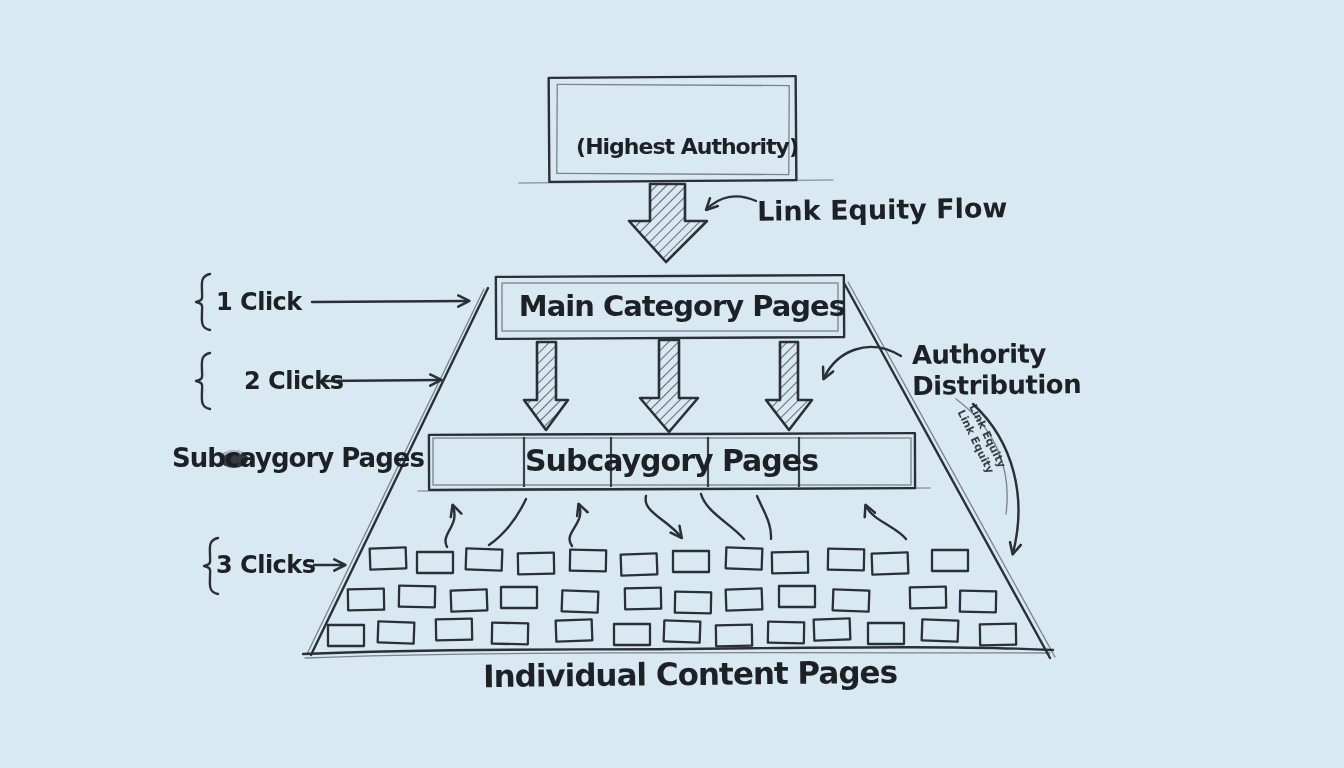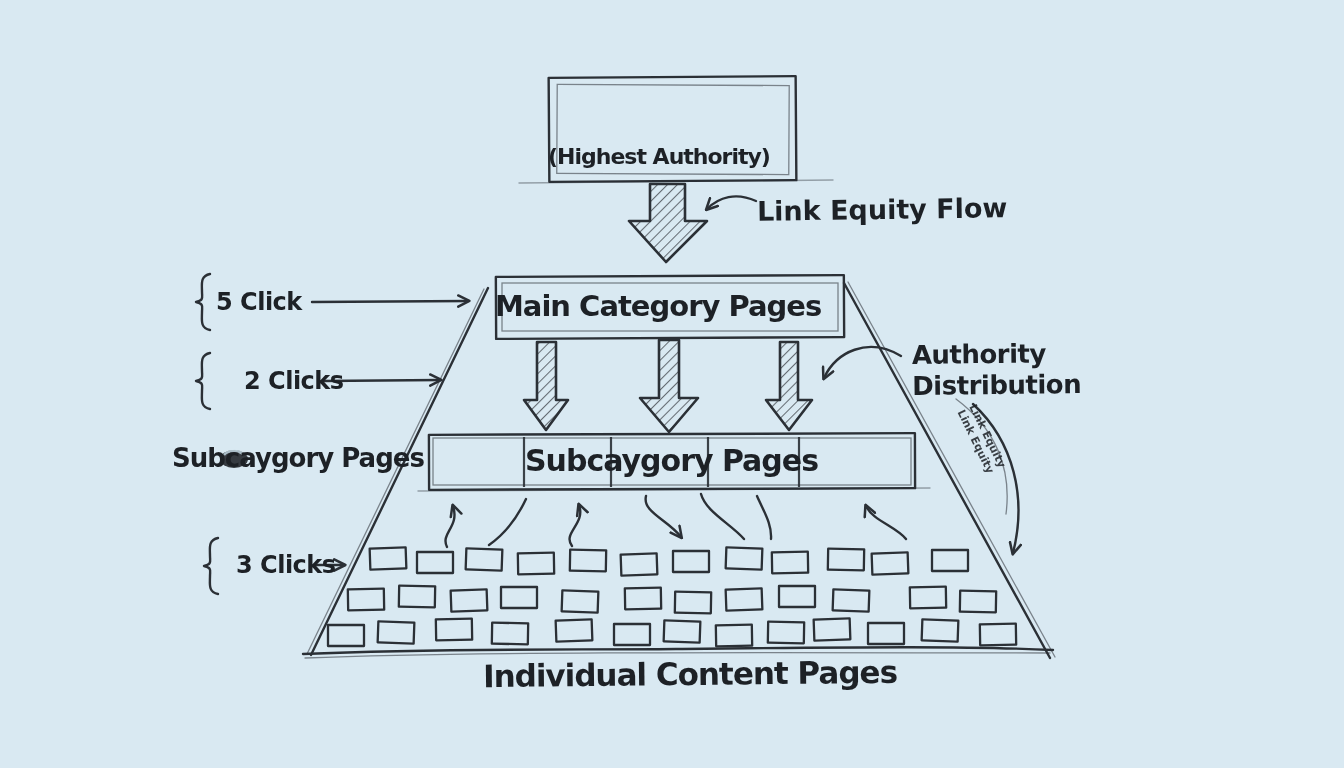--- a/index.html
+++ b/index.html
@@ -14,29 +14,29 @@
   }
   svg.sketch{position:absolute;left:0;top:0;width:1344px;height:768px;}
   .sk{fill:none;stroke:var(--ink);stroke-width:2.4;stroke-linecap:round;stroke-linejoin:round;}
   .sk2{fill:none;stroke:var(--ink);stroke-width:1.3;stroke-linecap:round;opacity:.55;}
   .skfaint{fill:none;stroke:var(--ink);stroke-width:1.4;stroke-linecap:round;opacity:.4;}
   .blockarrow{fill:url(#hatch);stroke:var(--ink);stroke-width:2.6;stroke-linejoin:round;}
   .sketch-rect{fill:none;stroke:var(--ink);stroke-width:2.3;stroke-linejoin:round;}
   .divider{stroke:var(--ink);stroke-width:2.2;opacity:.9;}
   .label{position:absolute;color:var(--text);white-space:nowrap;}
   .hp-title{left:548px;top:86px;width:250px;text-align:center;font-size:40px;font-weight:bold;letter-spacing:-1px;}
-  .hp-sub{left:548px;top:144px;width:250px;text-align:left;font-size:22px;font-weight:bold;letter-spacing:-1px;}
+  .hp-sub{left:548px;top:134px;width:250px;text-align:right;font-size:22px;font-weight:bold;letter-spacing:-1px;}
   .lef{left:757px;top:194px;font-size:27px;font-weight:bold;transform:rotate(-0.8deg);}
-  .main-cat{left:495px;top:289px;width:350px;text-align:left;font-size:29px;font-weight:bold;letter-spacing:-1px;}
+  .main-cat{left:495px;top:289px;width:350px;text-align:right;font-size:29px;font-weight:bold;letter-spacing:-1px;}
   .subcat-row{left:428px;top:443px;width:487px;text-align:center;font-size:30px;font-weight:bold;letter-spacing:-1px;}
   .subcat-left{left:172px;top:443px;font-size:26px;font-weight:bold;letter-spacing:-1px;}
   .click{font-size:24px;font-weight:bold;letter-spacing:-0.5px;}
   .click1{left:216px;top:288px;}
   .click2{left:216px;top:367px;margin-left:28px;}
-  .click3{left:236px;top:551px;}
+  .click3{left:216px;top:551px;}
   .auth{left:912px;top:339px;font-size:26px;font-weight:bold;line-height:31px;transform:rotate(-0.6deg);letter-spacing:-0.5px;}
   .icp{left:440px;top:656px;width:500px;text-align:center;font-size:31px;font-weight:bold;letter-spacing:-1px;transform:rotate(-0.6deg);}
   .sidenote{left:978px;top:402px;font-size:11px;font-weight:bold;line-height:13px;transform:rotate(64deg);transform-origin:left top;opacity:.85;letter-spacing:0;}
 </style>
 </head>
 <body>
 
 <div class="stage">
 
   <svg class="sketch" viewBox="0 0 1344 768">
@@ -166,21 +166,21 @@
 
   <div class="label hp-sub">(Highest Authority)</div>
 
   <div class="label lef">Link Equity Flow</div>
 
   <div class="label main-cat">Main Category Pages</div>
 
   <div class="label subcat-row">Subcaygory Pages</div>
   <div class="label subcat-left">Subcaygory Pages</div>
 
-  <div class="label click click1">5 Click</div>
+  <div class="label click click1">1 Click</div>
   <div class="label click click2">2 Clicks</div>
   <div class="label click click3">3 Clicks</div>
 
   <div class="label auth">
     <div>Authority</div>
     <div>Distribution</div>
   </div>
 
   <div class="label sidenote">
     <div>Link Equity</div>

